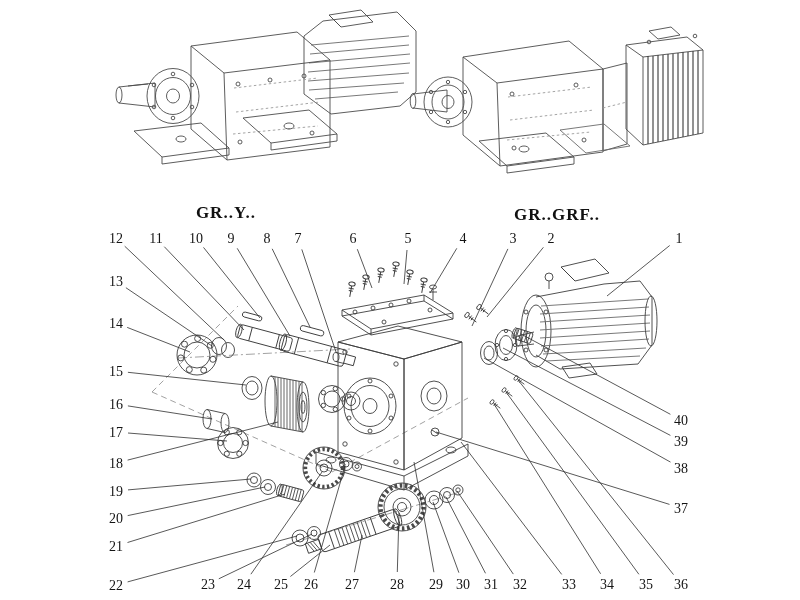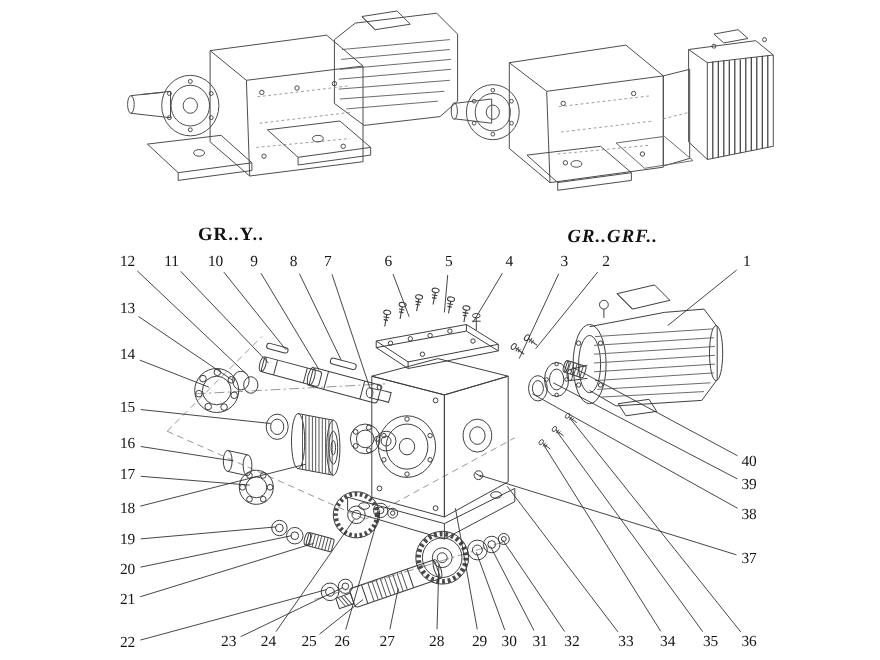--- a/index.html
+++ b/index.html
@@ -451,16 +451,16 @@
         <text x="607" y="584" class="callout">34</text>
         <text x="646" y="584" class="callout">35</text>
         <text x="681" y="584" class="callout">36</text>
         <text x="681" y="508" class="callout">37</text>
         <text x="681" y="468" class="callout">38</text>
         <text x="681" y="441" class="callout">39</text>
         <text x="681" y="420" class="callout">40</text>
       </g>
 </svg>
 
-<div class="caption" style="left:210px; top:203px;">GR..Y..</div>
-<div class="caption" style="left:557px; top:205px;font-style:italic;">GR..GRF..</div>
+<div class="caption" style="left:226px; top:203px;">GR..Y..</div>
+<div class="caption" style="left:557px; top:205px;">GR..GRF..</div>
 
 </div>
 
 </body></html>

